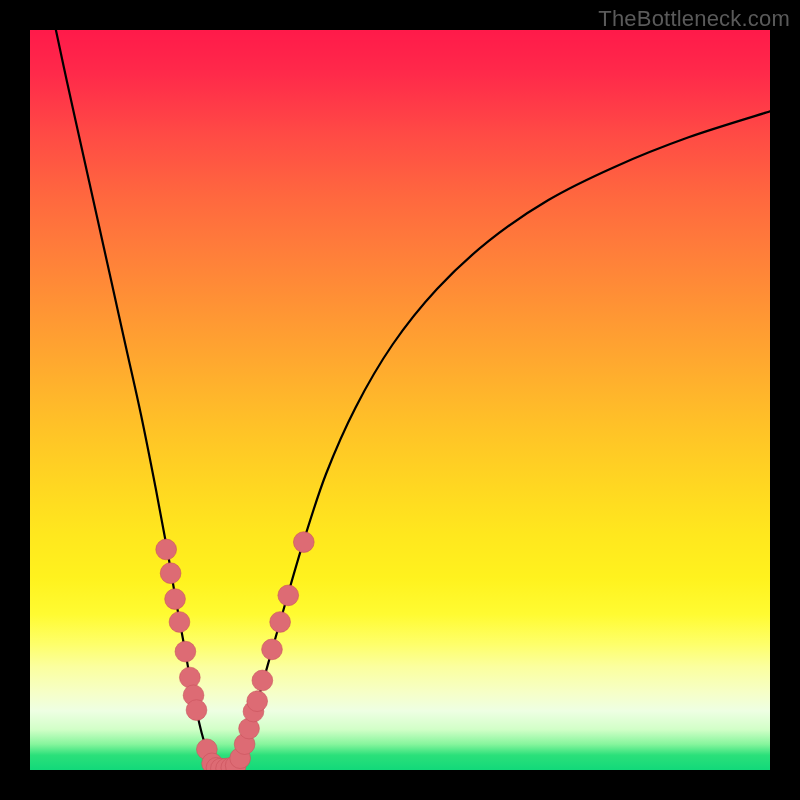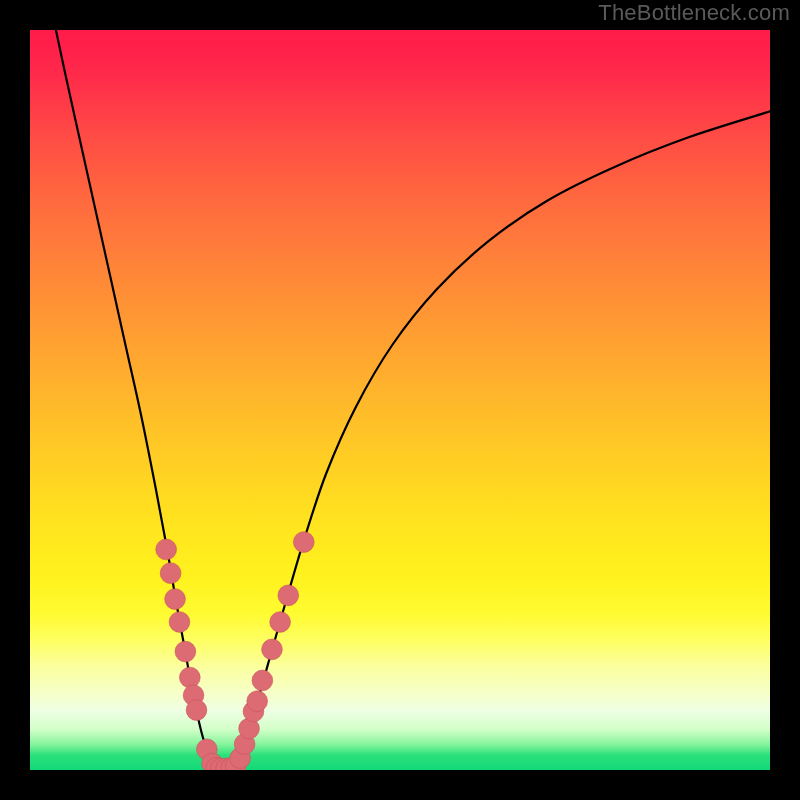--- a/index.html
+++ b/index.html
@@ -36,21 +36,21 @@
       #f6ffc7 89.5%,
       #eeffe3 92%,
       #d2ffc8 94.5%,
       #87f59d 96.5%,
       #2be07a 98%,
       #12d97a 100%
     );
   }
   .watermark {
     position: absolute;
-    top: 0;
+    top: 6px;
     right: 10px;
     color: #5a5a5a;
     font-size: 22px;
     font-weight: 500;
     letter-spacing: 0.2px;
     user-select: none;
     white-space: nowrap;
     z-index: 20;
   }
   svg.plot {

